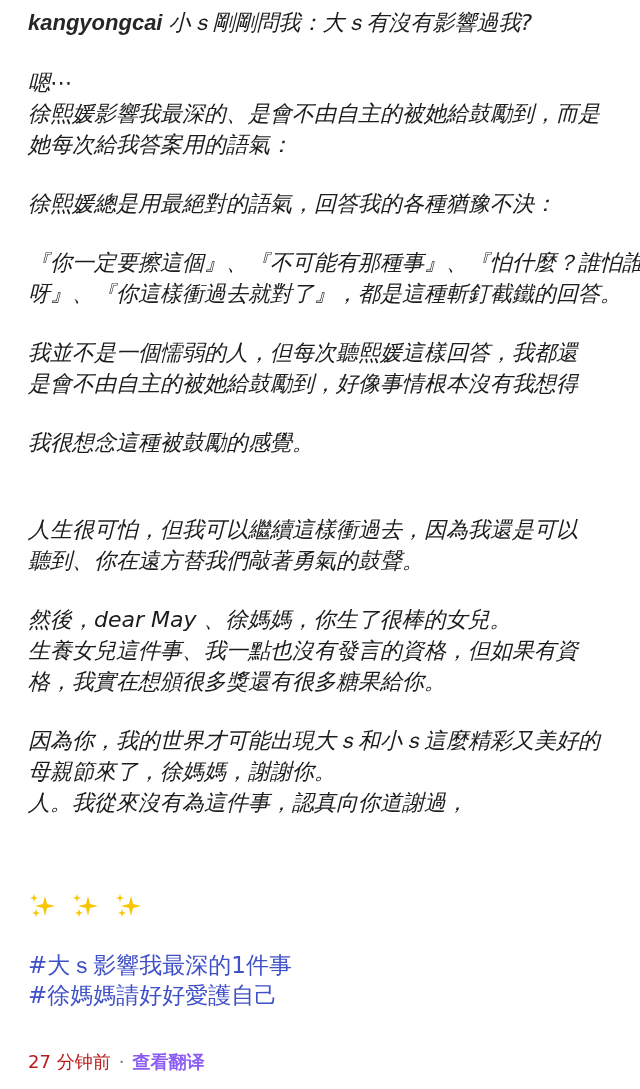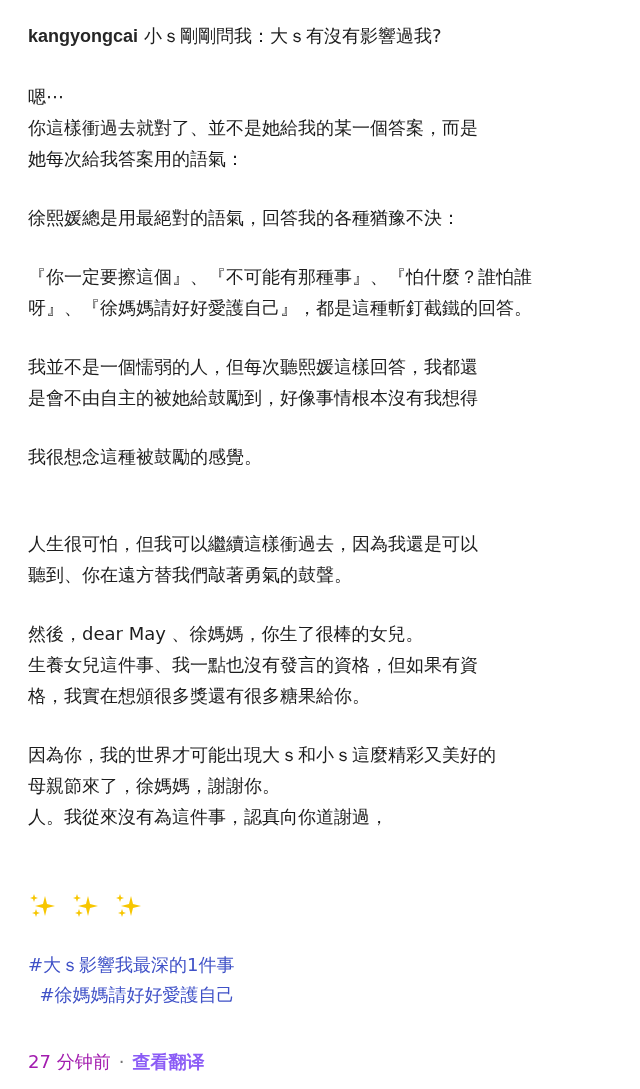--- a/index.html
+++ b/index.html
@@ -10,24 +10,25 @@
   body {
     width: 640px;
     height: 1089px;
     overflow: hidden;
     font-family: "DejaVu Sans", "Liberation Sans", sans-serif;
     color: #1c1c1c;
   }
   .caption {
     position: absolute;
     left: 28px;
-    top: 20px;
+    top: 7px;
     width: 600px;
-    font-size: 18px;
+    font-size: 22px;
     line-height: 31px;
+    font-style: italic;
   }
   .line { white-space: nowrap; display: block; }
   .username {
     font-weight: bold;
     font-family: "Liberation Sans", "DejaVu Sans", sans-serif;
     color: #262626;
     margin-right: 6px;
   }
   .para { margin: 0; }
   .gap-lg { height: 29px; }
@@ -44,67 +45,66 @@
     display: inline-block;
     position: relative;
     width: 30px;
     height: 30px;
     margin-right: 4px;
   }
   .hashtags {
     position: absolute;
     left: 28px;
     top: 950px;
-    font-size: 18px;
+    font-size: 23px;
     line-height: 30px;
-    text-align: right;
   }
   .hashtag {
     display: block;
     color: #3f51c7;
     text-decoration: none;
     white-space: nowrap;
     cursor: pointer;
   }
   .meta {
     position: absolute;
     left: 28px;
     top: 1050px;
     font-size: 18px;
     line-height: 24px;
     white-space: nowrap;
   }
-  .time { color: #a21caf; margin-top: 27px; }
+  .time { color: #b91c1c; margin-top: 27px; }
   .dot { color: #737373; margin: 0 8px; }
   .translate { color: #8b5cf6; font-weight: bold; cursor: pointer; }
 </style>
 </head>
 <body>
 
 <div class="caption">
   <div class="line">
     <span class="username">kangyongcai</span><span>小ｓ剛剛問我：大ｓ有沒有影響過我?</span>
   </div>
   <div class="gap-lg"></div>
 
   <div class="para">
     <span class="line">嗯⋯</span>
-    <span class="line">你這樣衝過去就對了、並不是她給我的某一個答案，而是</span>
+    <span class="line">徐熙媛影響我最深的、是會不由自主的被她給鼓勵到，而是</span>
     <span class="line">她每次給我答案用的語氣：</span>
   </div>
   <div class="gap-md"></div>
 
   <div class="para">
     <span class="line">徐熙媛總是用最絕對的語氣，回答我的各種猶豫不決：</span>
   </div>
   <div class="gap-md"></div>
 
   <div class="para">
     <span class="line">『你一定要擦這個』、『不可能有那種事』、『怕什麼？誰怕誰</span>
-    <span class="line">呀』、『徐媽媽請好好愛護自己』，都是這種斬釘截鐵的回答。</span>
+    <span class="line">呀』、『你這樣衝過去就對了』，都是這種斬釘截鐵的回答。</span>
   </div>
   <div class="gap-md"></div>
 
   <div class="para">
     <span class="line">我並不是一個懦弱的人，但每次聽熙媛這樣回答，我都還</span>
     <span class="line">是會不由自主的被她給鼓勵到，好像事情根本沒有我想得</span>
   </div>
   <div class="gap-md"></div>
 
   <div class="para">

